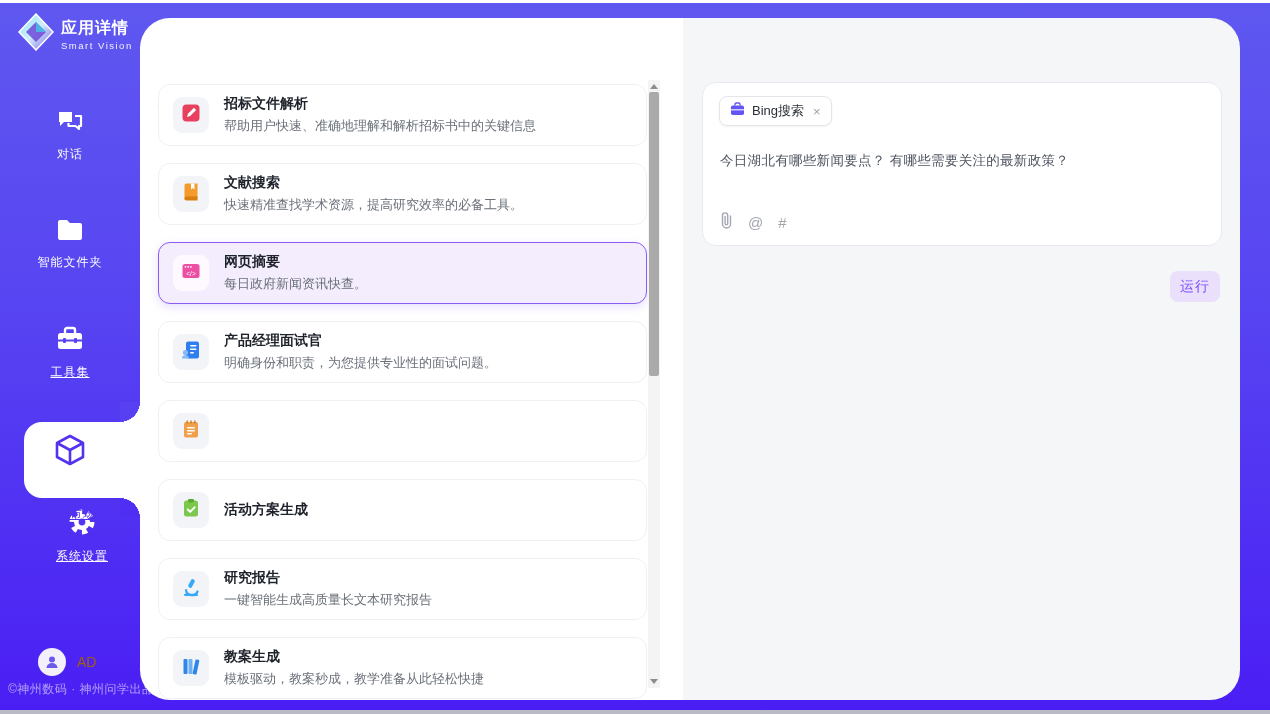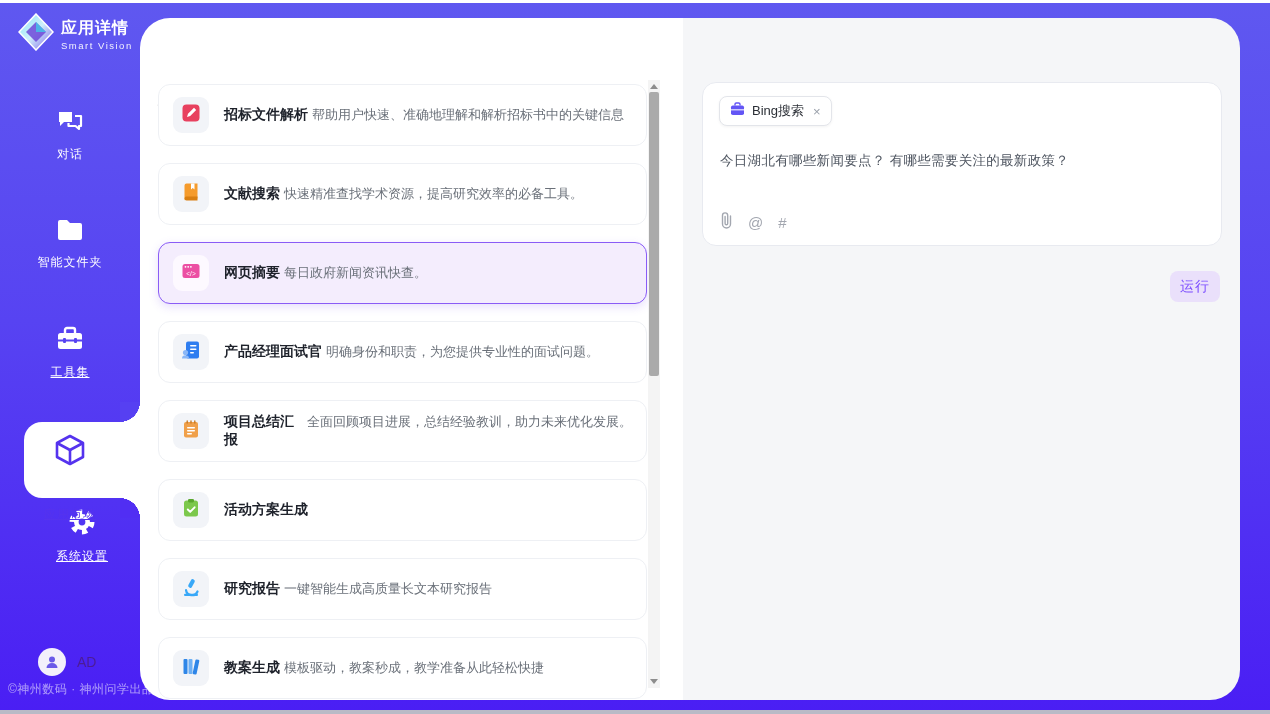--- a/index.html
+++ b/index.html
@@ -22,39 +22,39 @@
   .nav-item .lbl.u { text-decoration:underline; }
   .pill { position:absolute; left:24px; right:0; top:422px; height:76px; background:#fff; border-radius:18px 0 0 18px; z-index:1; }
   .pill-curve-top { position:absolute; right:0; top:402px; width:20px; height:20px;
      background: radial-gradient(circle 20px at 0 0, #5640f2 99%, #ffffff 100%); z-index:1; }
   .pill-curve-bottom { position:absolute; right:0; top:498px; width:20px; height:20px;
      background: radial-gradient(circle 20px at 0 100%, #512ef3 99%, #ffffff 100%); z-index:1; }
   .nav-item.active { z-index:2; color:#5533ee;gap:28px; }
   .nav-item.active .lbl { color:#5533ee; }
   .user-row { position:absolute; left:38px; top:648px; display:flex; align-items:center; gap:11px; z-index:2; }
   .avatar-circle { width:28px; height:28px; border-radius:50%; background:#f3f0fb; display:flex; align-items:center; justify-content:center; }
-  .user-name { font-size:14px; color:#4c1d95; }
+  .user-name { font-size:14px; color:#a16207; }
   .side-footer { position:absolute; left:8px; top:681px; font-size:12px; color:rgba(255,255,255,.55); letter-spacing:.5px; z-index:2; white-space:nowrap; }
 
   
   .content { position:absolute; left:140px; top:18px; width:1100px; height:682px; border-radius:30px; overflow:hidden; display:flex; z-index:1; }
   .panel-list { width:543px; background:#ffffff; position:relative; }
   .panel-detail { flex:1; background:#f5f6f8; position:relative; }
   .panel-title { font-size:15.5px; font-weight:bold; color:#17181c; letter-spacing:.5px;margin-top:48px; }
   .panel-list .panel-title { position:absolute; left:18px; top:23px; }
   .panel-detail .panel-title { position:absolute; left:20px; top:23px; }
 
   
   .app-list { position:absolute; left:18px; top:66px; width:489px; }
   .card { display:flex; align-items:center; gap:15px; width:489px; height:62px; background:#fff;
           border:1px solid #eef0f4; border-radius:12px; padding:0 14px; margin-bottom:17px; cursor:pointer; }
   .card.selected { background:#f4edfd; border:1.5px solid #8a5cf6; box-shadow:0 3px 10px rgba(120,80,240,.18); }
   .tile { width:36px; height:36px; border-radius:9px; background:#f2f4f8; flex:none; display:flex; align-items:center; justify-content:center; }
   .card.selected .tile { background:#fdf9ff; }
-  .card-meta { display:flex; gap:4px; min-width:0; }
+  .card-meta { display:flex; flex-direction:column; gap:4px; min-width:0; }
   .card-title { font-size:14px; font-weight:bold; color:#1e222b; }
   .card-desc { font-size:13px; color:#6a7079; white-space:nowrap; }
 
   
   .scrollbar { position:absolute; left:508px; top:62px; width:12px; height:608px; background:#f4f4f4; }
   .scroll-thumb { position:absolute; left:1px; top:12px; width:10px; height:284px; background:#aaaaaa; border-radius:2px; }
   .scroll-arrow { position:absolute; left:2px; width:0; height:0; border-left:4px solid transparent; border-right:4px solid transparent; }
   .scroll-arrow.up { top:4px; border-bottom:5px solid #8d8d8d; }
   .scroll-arrow.down { bottom:4px; border-top:5px solid #8d8d8d; }
 
@@ -254,24 +254,20 @@
               <rect x="3" y="3" width="14" height="15.5" rx="2" fill="#F0A04A"></rect>
               <rect x="5.5" y="1.2" width="1.4" height="3.6" rx=".7" fill="#c77a24"></rect>
               <rect x="9.3" y="1.2" width="1.4" height="3.6" rx=".7" fill="#c77a24"></rect>
               <rect x="13.1" y="1.2" width="1.4" height="3.6" rx=".7" fill="#c77a24"></rect>
               <rect x="6" y="8" width="8" height="1.4" rx=".7" fill="#ffffff"></rect>
               <rect x="6" y="11" width="8" height="1.4" rx=".7" fill="#ffffff"></rect>
               <rect x="6" y="14" width="5" height="1.4" rx=".7" fill="#ffffff"></rect>
             </svg>
           </span>
         </div>
-        <div class="card-meta">
-          <div class="card-title">项目总结汇报</div>
-          <div class="card-desc">全面回顾项目进展，总结经验教训，助力未来优化发展。</div>
-        </div>
       </div>
 
       <div class="card">
         <div class="tile">
           <span>
             <svg width="20" height="20" viewBox="0 0 20 20">
               <rect x="3" y="2.5" width="14" height="16" rx="2.5" fill="#7CC84C"></rect>
               <rect x="7" y="1" width="6" height="3.4" rx="1.3" fill="#5aa82e"></rect>
               <path d="M6.8 11.5 l2.4 2.4 4.4 -4.6" fill="none" stroke="#ffffff" stroke-width="1.9" stroke-linecap="round" stroke-linejoin="round"></path>
             </svg>

